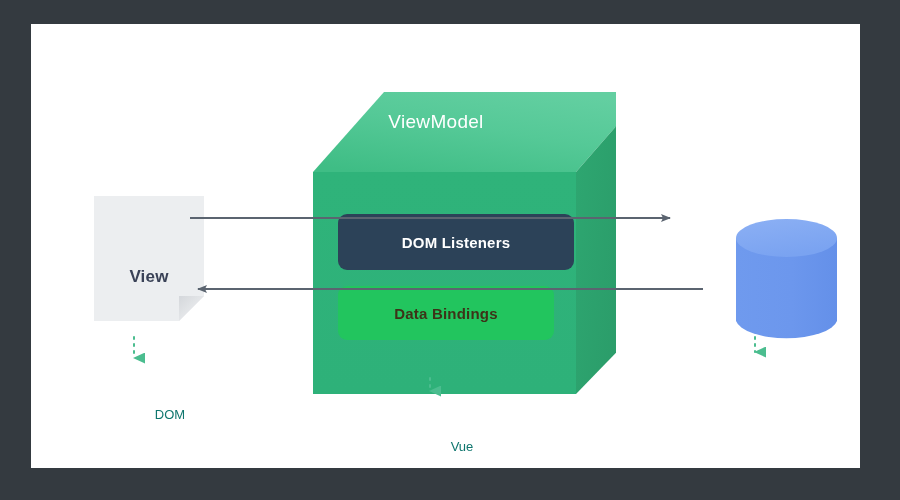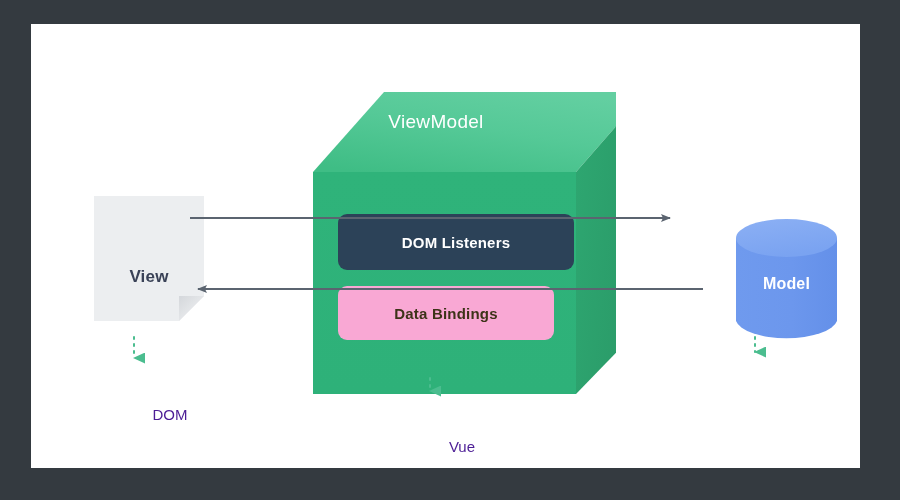--- a/index.html
+++ b/index.html
@@ -83,21 +83,21 @@
     width: 236px;
     height: 56px;
     background: #2c4258;
     color: #ffffff;
   }
   #data-bindings-box {
     left: 307px;
     top: 262px;
     width: 216px;
     height: 54px;
-    background: #f9a8d4;
+    background: #22c55e;
     color: #3d3318;
   }
 
   
   #model-shape {
     left: 703px;
     top: 194px;
     width: 105px;
     height: 123px;
   }
@@ -115,22 +115,22 @@
 
   
   #connectors {
     left: 0; top: 0; width: 900px; height: 500px;
     pointer-events: none;
   }
 
   
   .caption {
     text-align: center;
-    font-size: 15px;
-    color: #4c1d95;
+    font-size: 13px;
+    color: #0f766e;
     line-height: 22px;
   }
   #caption-dom { left: 78px; top: 380px; width: 122px; }
   #caption-vue { left: 370px; top: 412px; width: 122px; }
   #caption-model { left: 666px; top: 374px; width: 180px; }
 </style>
 </head>
 <body>
 
 <div id="stage">
@@ -194,21 +194,20 @@
           </linearGradient>
           <linearGradient id="cylTop" x1="0" y1="0" x2="0.4" y2="1">
             <stop offset="0%" stop-color="#8cb0f4"></stop>
             <stop offset="100%" stop-color="#7aa3f1"></stop>
           </linearGradient>
         </defs>
         <path d="M2,20 H103 V103 A51,20 0 0 1 2,103 Z" fill="url(#cylBody)"></path>
         <ellipse cx="52.5" cy="20" rx="50.5" ry="19" fill="url(#cylTop)"></ellipse>
       </svg>
     </div>
-    <div id="model-label" class="abs" data-bind="nodes.model.label">Model</div>
 
     <div id="caption-dom" class="abs caption" data-bind="captions.0.text">DOM</div>
     <div id="caption-vue" class="abs caption" data-bind="captions.1.text">Vue</div>
   </div>
 
   <svg id="connectors" class="abs" width="900" height="500" viewBox="0 0 900 500">
     <defs>
       <marker id="arrowR" markerWidth="10" markerHeight="8" refX="9" refY="4" orient="auto" markerUnits="userSpaceOnUse">
         <path d="M0,0 L10,4 L0,8 L2,4 Z" fill="#5b6470"></path>
       </marker>

